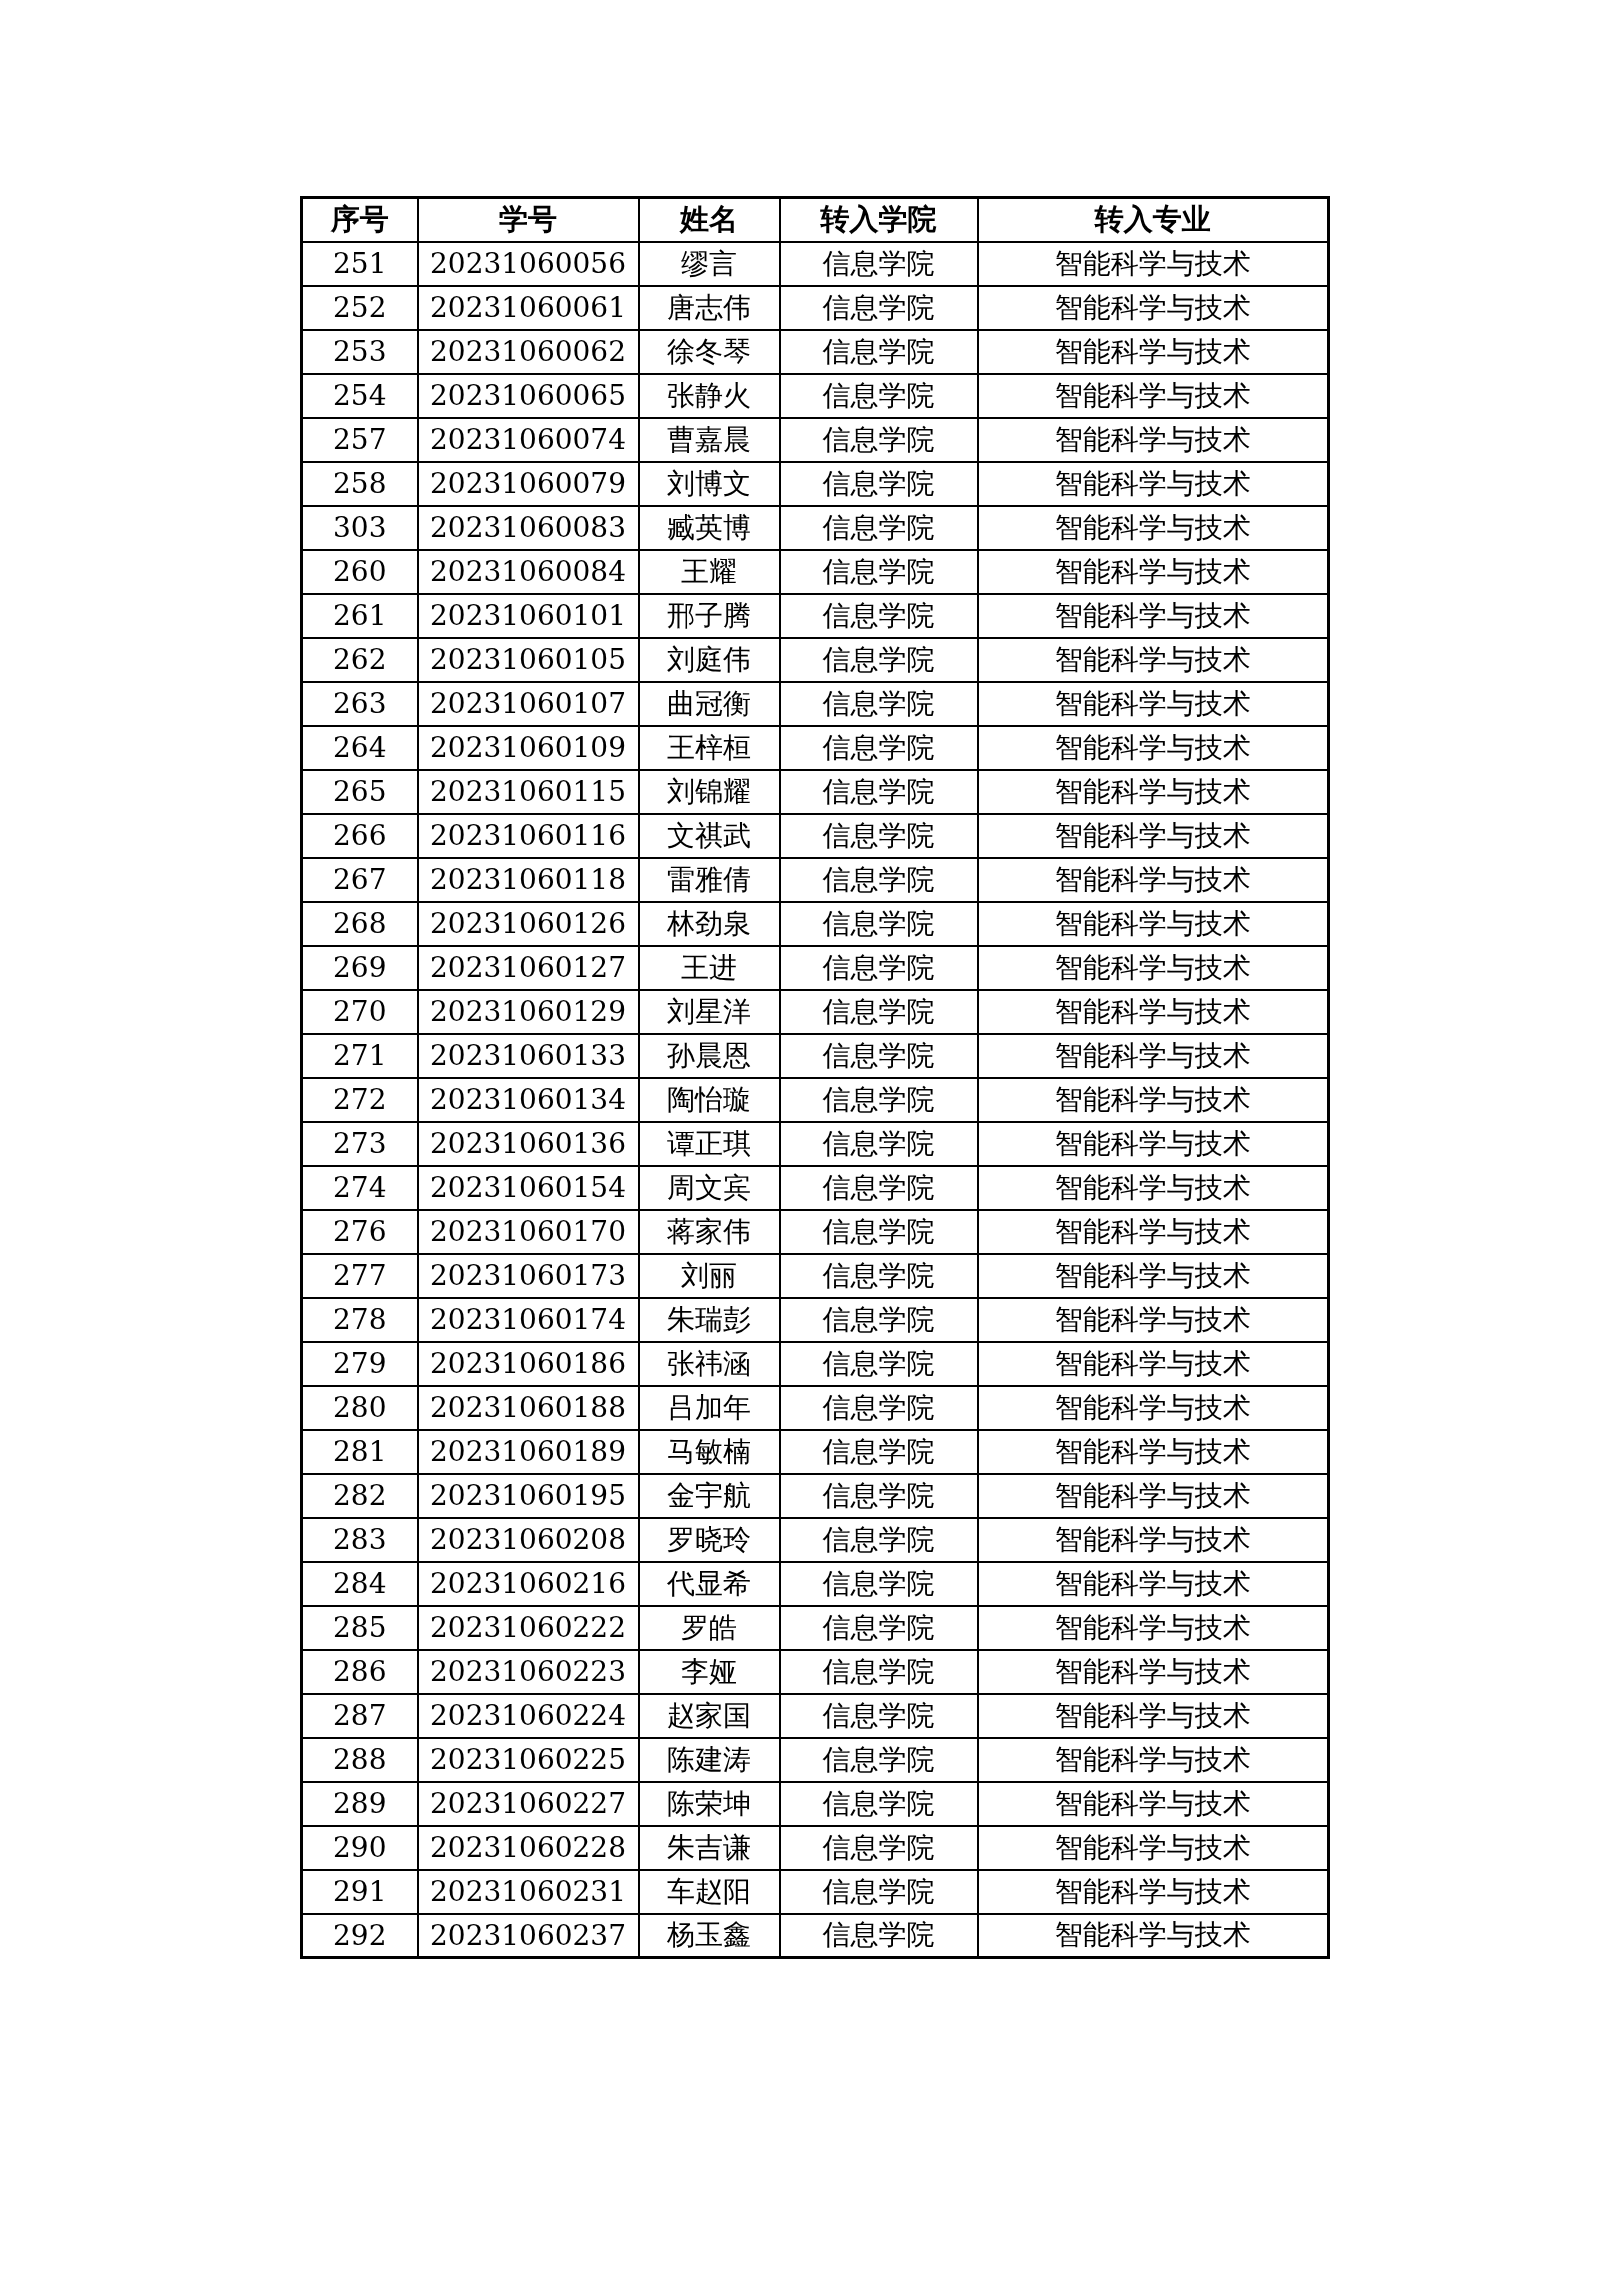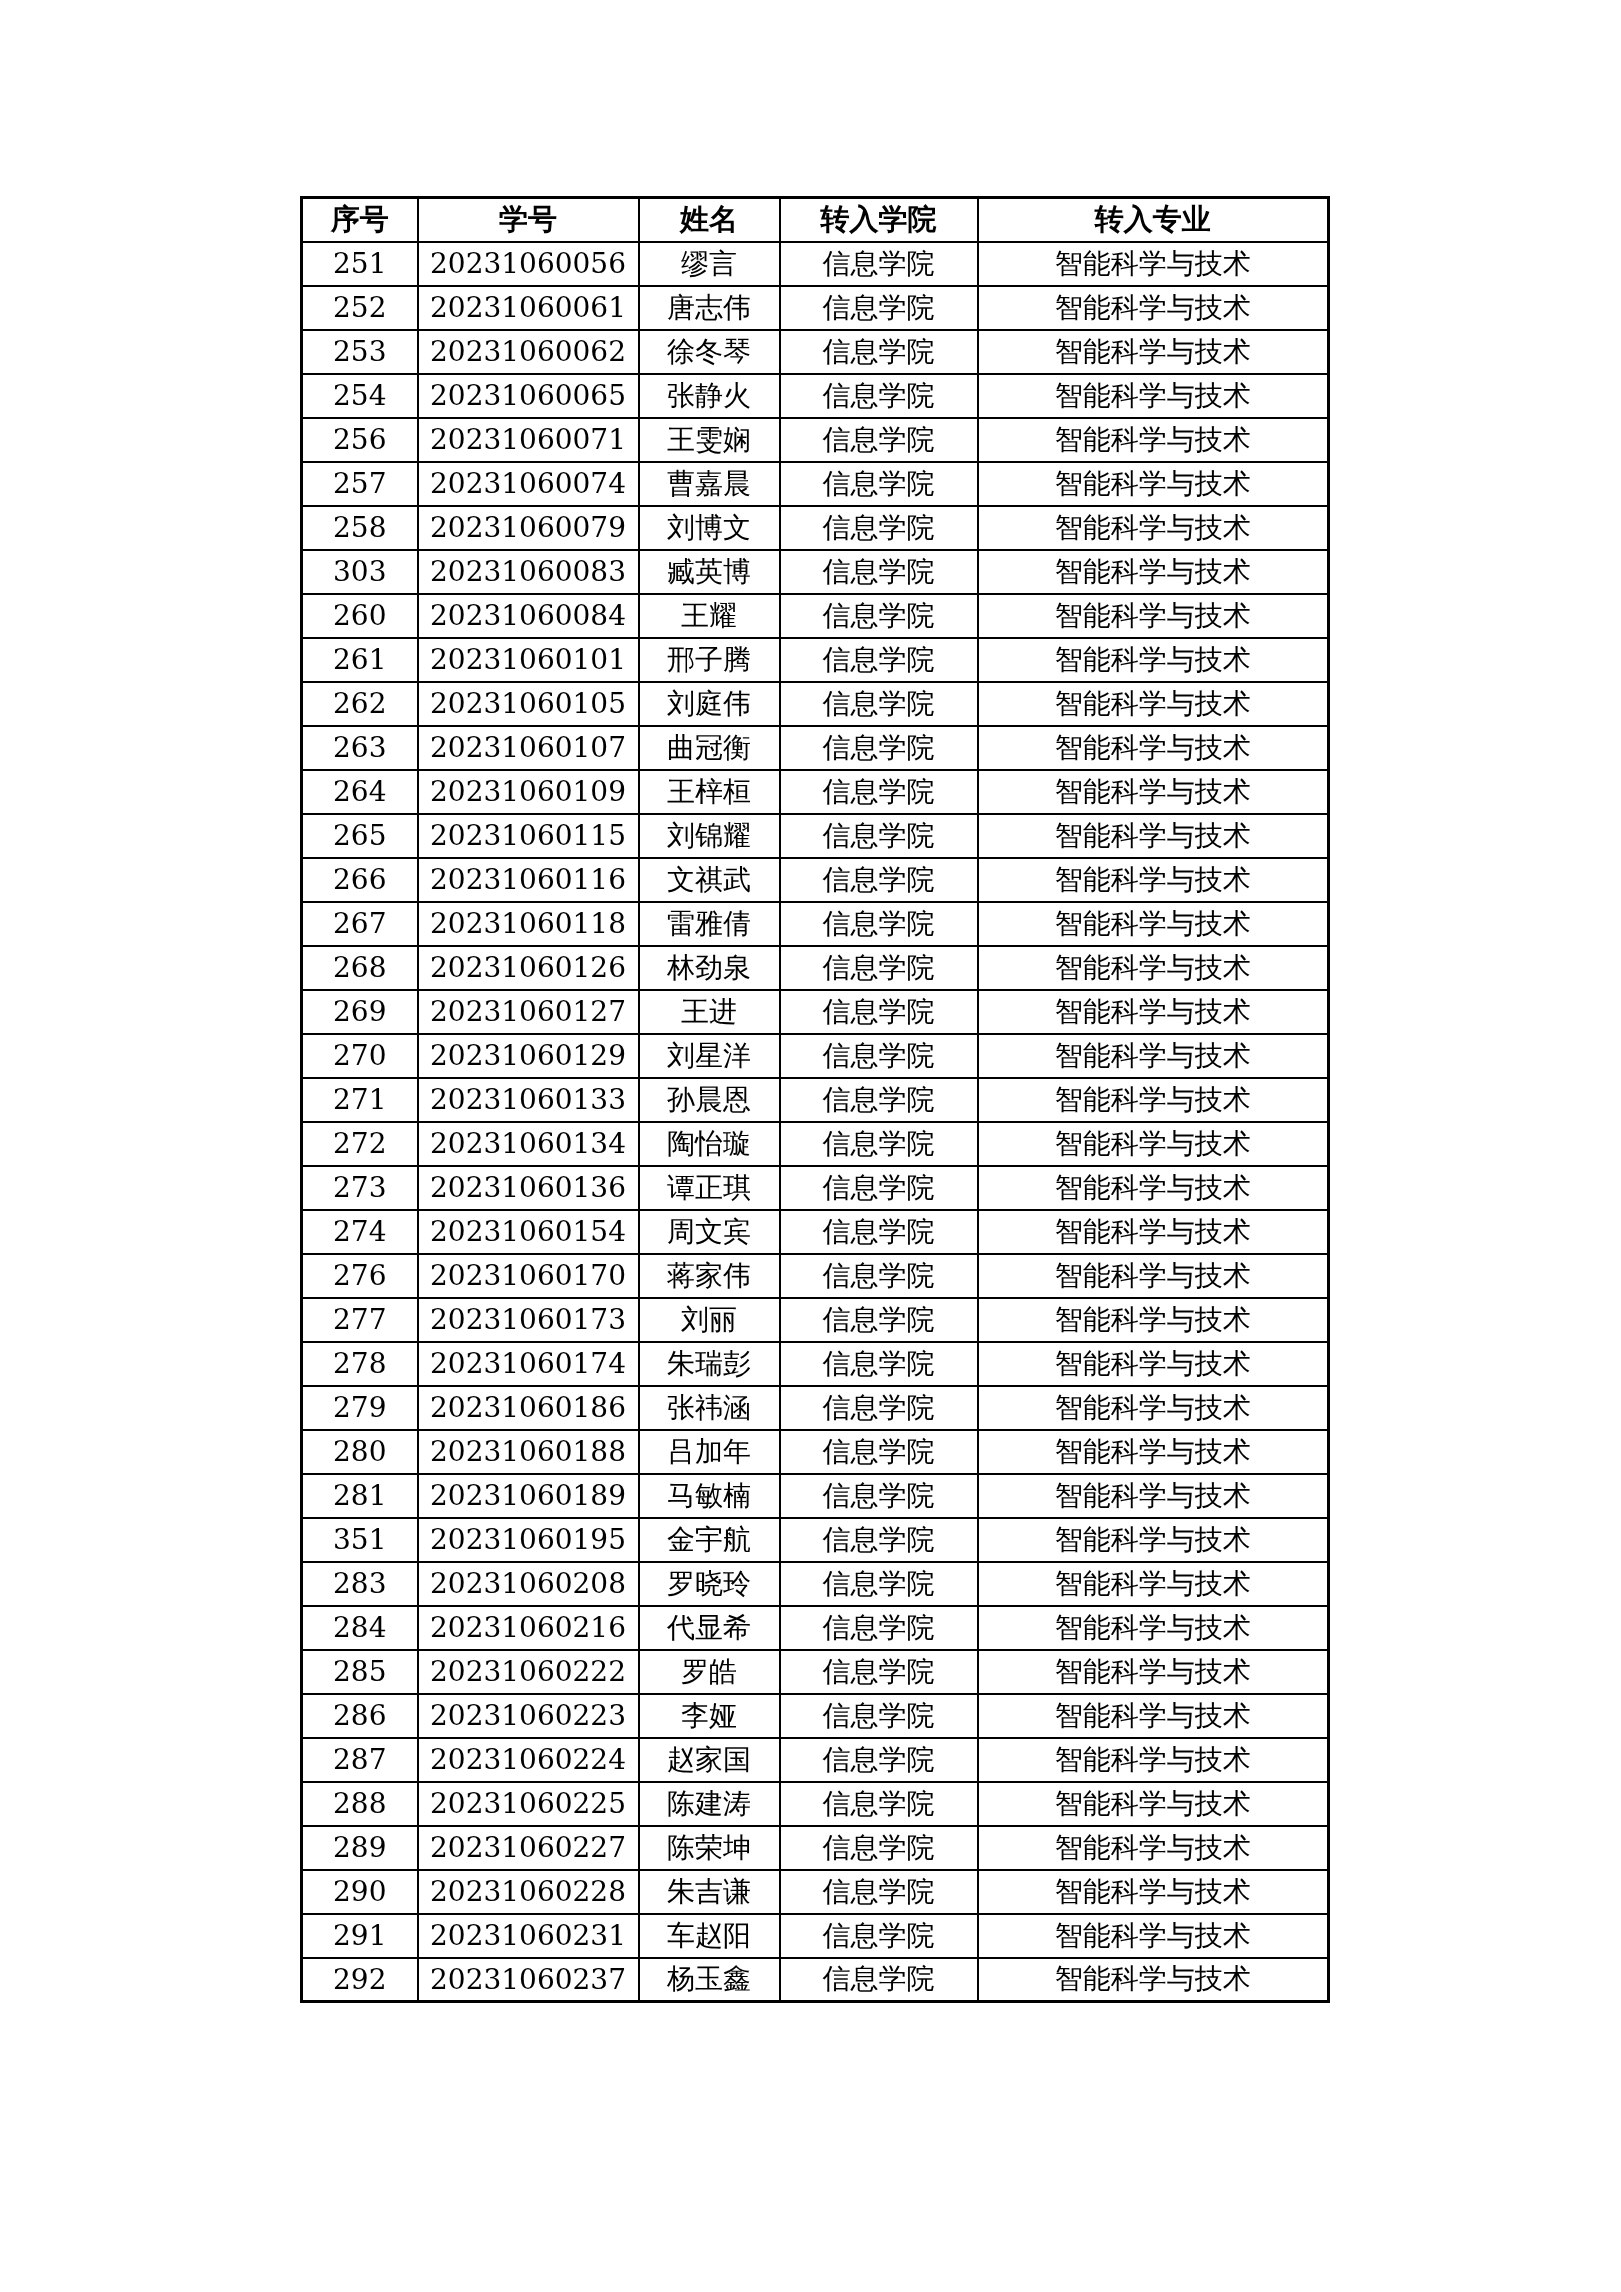--- a/index.html
+++ b/index.html
@@ -94,27 +94,20 @@
           <td>智能科学与技术</td>
         </tr>
         <tr>
           <td>254</td>
           <td>20231060065</td>
           <td>张静火</td>
           <td>信息学院</td>
           <td>智能科学与技术</td>
         </tr>
         <tr>
-          <td>256</td>
-          <td>20231060071</td>
-          <td>王雯娴</td>
-          <td>信息学院</td>
-          <td>智能科学与技术</td>
-        </tr>
-        <tr>
           <td>257</td>
           <td>20231060074</td>
           <td>曹嘉晨</td>
           <td>信息学院</td>
           <td>智能科学与技术</td>
         </tr>
         <tr>
           <td>258</td>
           <td>20231060079</td>
           <td>刘博文</td>
@@ -269,21 +262,21 @@
           <td>智能科学与技术</td>
         </tr>
         <tr>
           <td>281</td>
           <td>20231060189</td>
           <td>马敏楠</td>
           <td>信息学院</td>
           <td>智能科学与技术</td>
         </tr>
         <tr>
-          <td>351</td>
+          <td>282</td>
           <td>20231060195</td>
           <td>金宇航</td>
           <td>信息学院</td>
           <td>智能科学与技术</td>
         </tr>
         <tr>
           <td>283</td>
           <td>20231060208</td>
           <td>罗晓玲</td>
           <td>信息学院</td>

